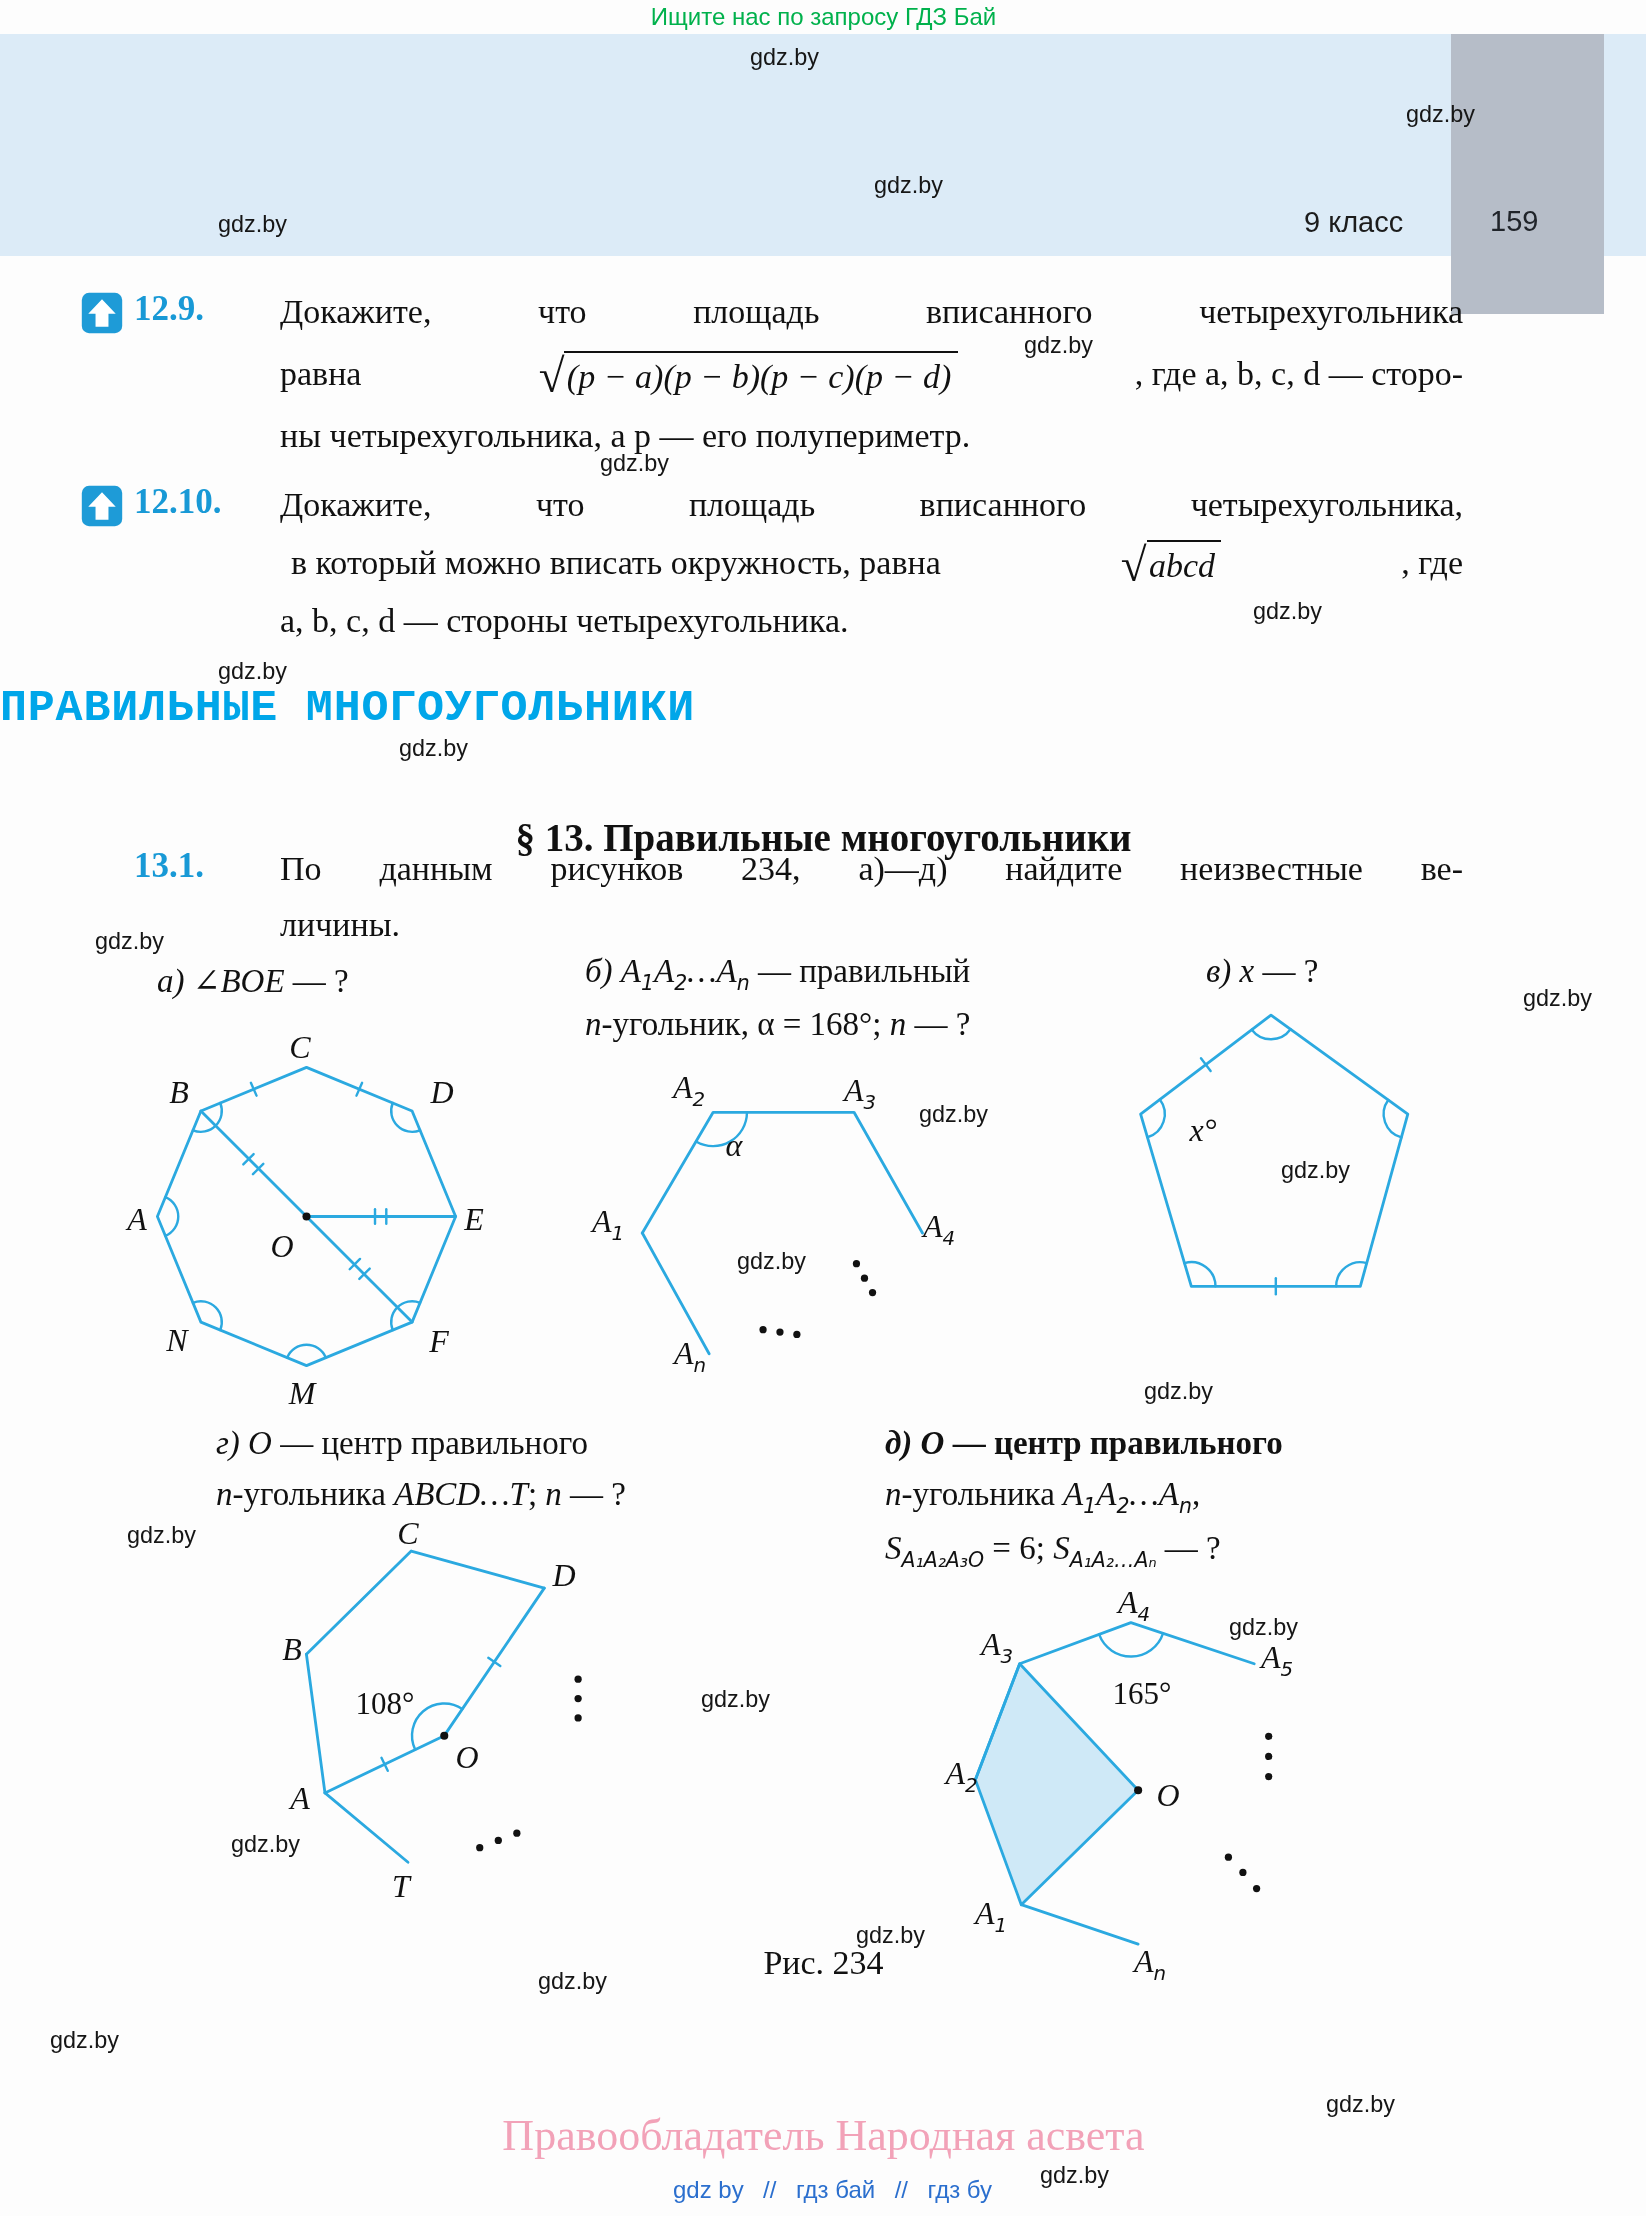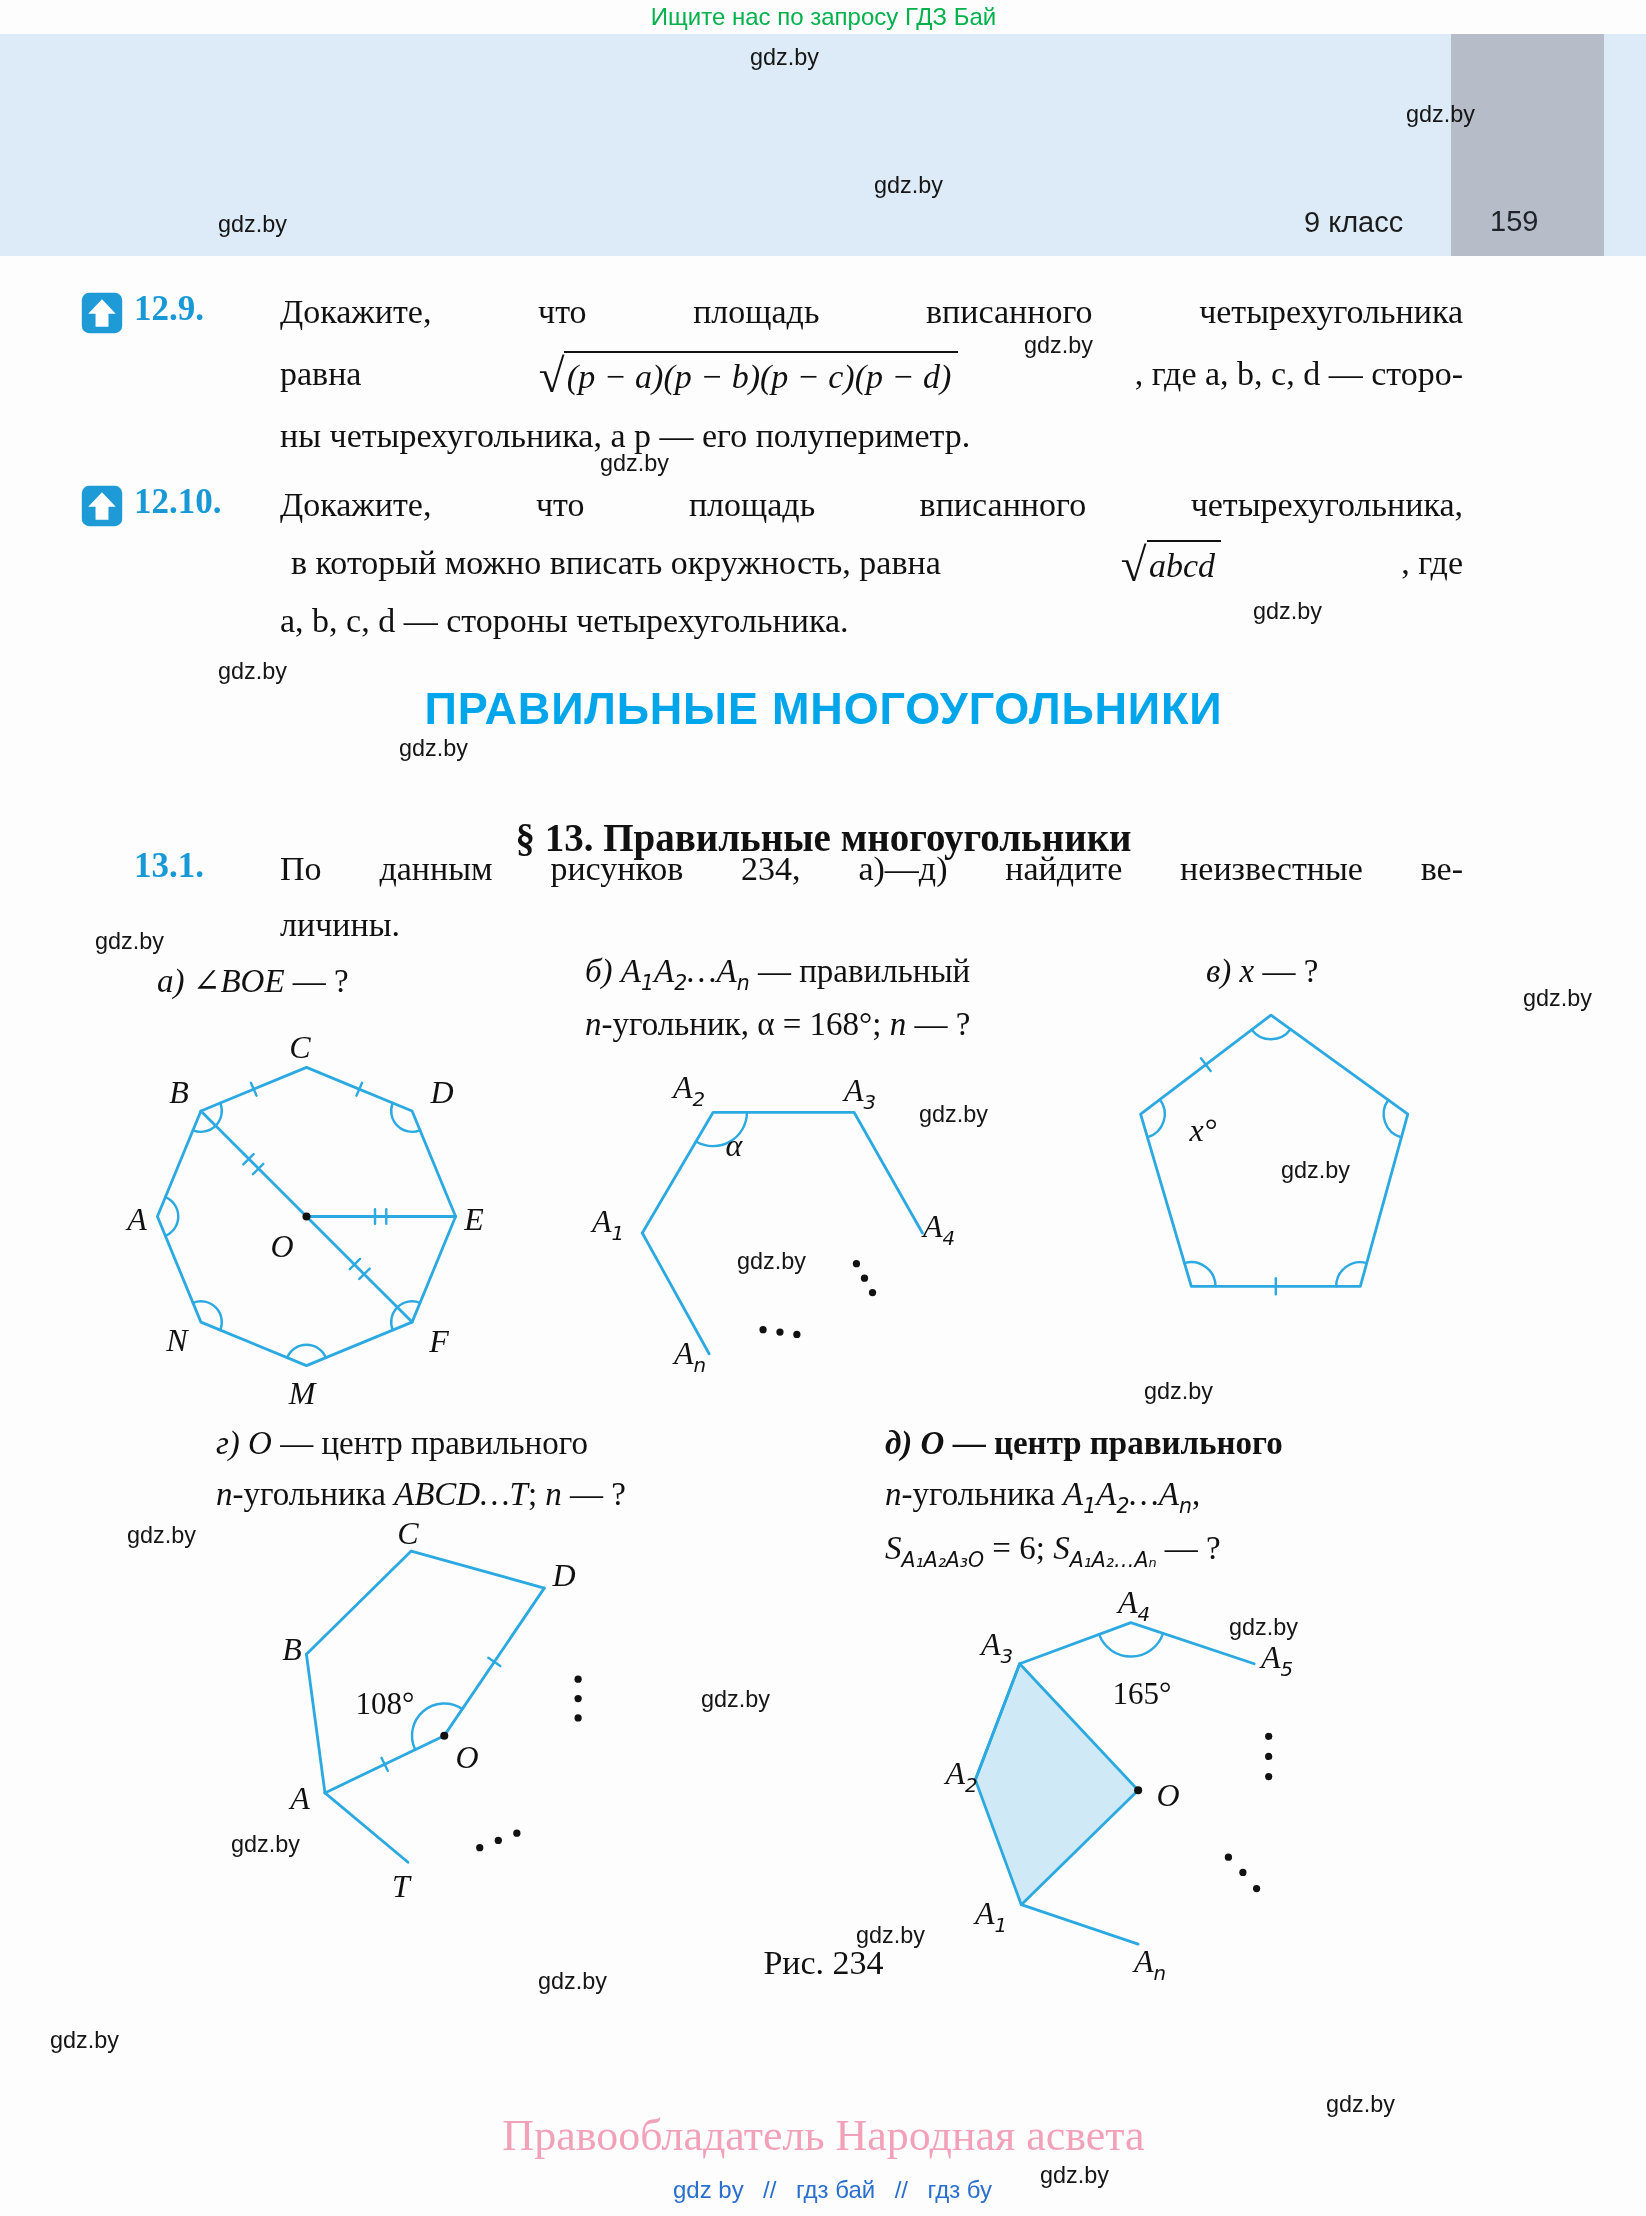--- a/index.html
+++ b/index.html
@@ -3,38 +3,38 @@
 <meta charset="utf-8">
 <style>
   html,body{margin:0;padding:0;background:#e8e8e8;}
   .page{position:relative;width:1647px;height:2216px;background:#fdfdfd;overflow:hidden;
         font-family:"Liberation Serif","DejaVu Serif",serif;color:#111;}
   .banner{position:absolute;top:3.2px;left:0;right:0;text-align:center;
           font-family:"Liberation Sans","DejaVu Sans",sans-serif;font-size:24px;color:#00b14c;}
   .band{position:absolute;top:34px;left:0;width:100%;height:222px;background:#dcebf7;}
   .grade{position:absolute;top:206px;left:1304px;font-family:"Liberation Sans",sans-serif;
          font-size:29px;color:#1c1c1c;}
-  .pagebox{position:absolute;top:34px;left:1451px;width:153px;height:222px;background:#b6bdc8;}
+  .pagebox{position:absolute;top:34px;left:1451px;width:153px;height:280px;background:#b6bdc8;}
   .pagebox span{position:absolute;left:39px;top:171px;font-family:"Liberation Sans",sans-serif;
          font-size:29px;color:#20242a;}
   .wm{position:absolute;font-family:"Liberation Sans","DejaVu Sans",sans-serif;font-size:23.4px;
       color:#161616;white-space:nowrap;z-index:5;}
   
   .picon{position:absolute;width:42px;height:42px;}
   .pnum{position:absolute;font-size:35px;font-weight:bold;color:#1899d6;}
   .ptext{position:absolute;left:280px;width:1183px;font-size:34px;}
   .pline{line-height:56px;white-space:nowrap;}
   .jline{text-align:justify;text-align-last:justify;white-space:normal;}
   .fline{display:flex;align-items:center;justify-content:space-between;line-height:68px;}
   .fline2{display:flex;align-items:center;justify-content:space-between;line-height:60px;margin-left:11px;}
   .sqrt{display:inline-flex;align-items:flex-start;margin:0 6.4px;}
   .rad{font-size:47px;line-height:44px;transform:translateY(3.2px);}
   .vinc{border-top:2.4px solid #111;padding:3.2px 6.4px 0 2.4px;font-style:italic;font-size:34px;line-height:40px;}
-  .sec-title{position:absolute;top:683px;left:0;right:0;text-align:center;
-             font-family:Liberation Sans, sans-serif;font-weight:bold;
+  .sec-title{position:absolute;top:683px;left:0;right:0;text-align:left;
+             font-family:Liberation Mono, monospace;font-weight:bold;
              font-size:45px;color:#00a6e9;letter-spacing:0.8px;}
   .sec-sub{position:absolute;top:775px;left:0;right:0;text-align:center;
            font-weight:bold;font-size:39px;color:#111;margin-top:40px;}
   
   .fig-label{position:absolute;font-size:33px;white-space:nowrap;}
   .it{font-style:italic;}
   .up{font-style:normal;}
   sub{font-size:0.62em;font-style:italic;font-family:"DejaVu Sans",sans-serif;}
   .figbox{position:absolute;}
   .figbox svg{position:absolute;left:0;top:0;}

